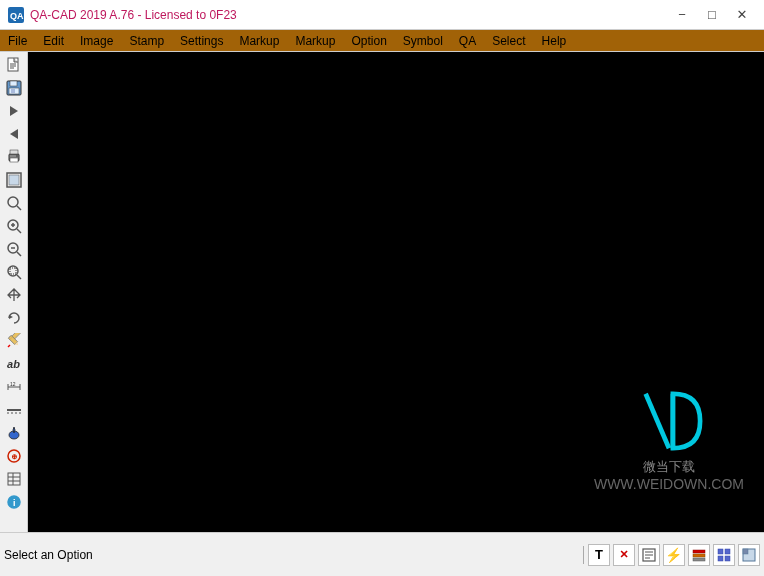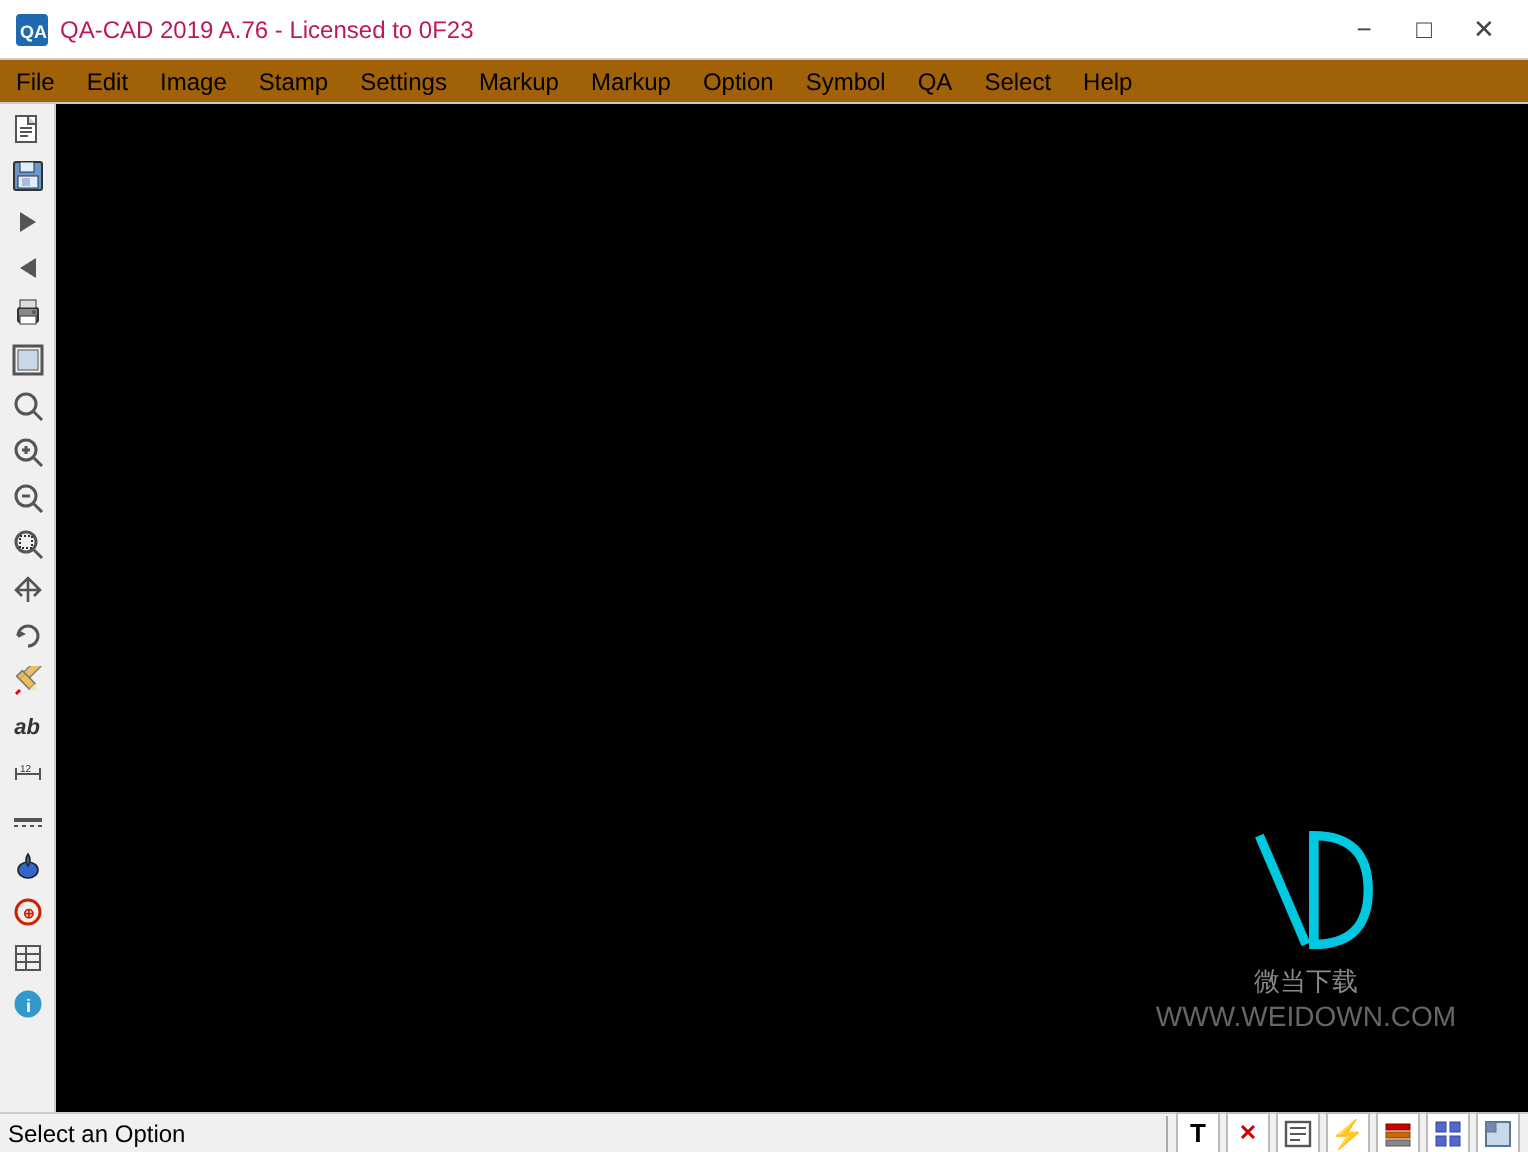--- a/index.html
+++ b/index.html
@@ -116,33 +116,33 @@
       flex: 1;
       background: #000000;
       position: relative;
       overflow: hidden;
     }
 
     
     #watermark {
       position: absolute;
       bottom: 40px;
-      right: 36px;
+      right: 20px;
       display: flex;
       flex-direction: column;
       align-items: center;
     }
     #watermark-logo {
       width: 80px;
       height: 70px;
     }
 
     
     #status-bar {
-      height: 20px;
+      height: 44px;
       background: #f0f0f0;
       border-top: 1px solid #ccc;
       display: flex;
       align-items: center;
       justify-content: center;
       padding: 0 4px;
     }
     #status-text {
       font-size: 12px;
       color: #000;

